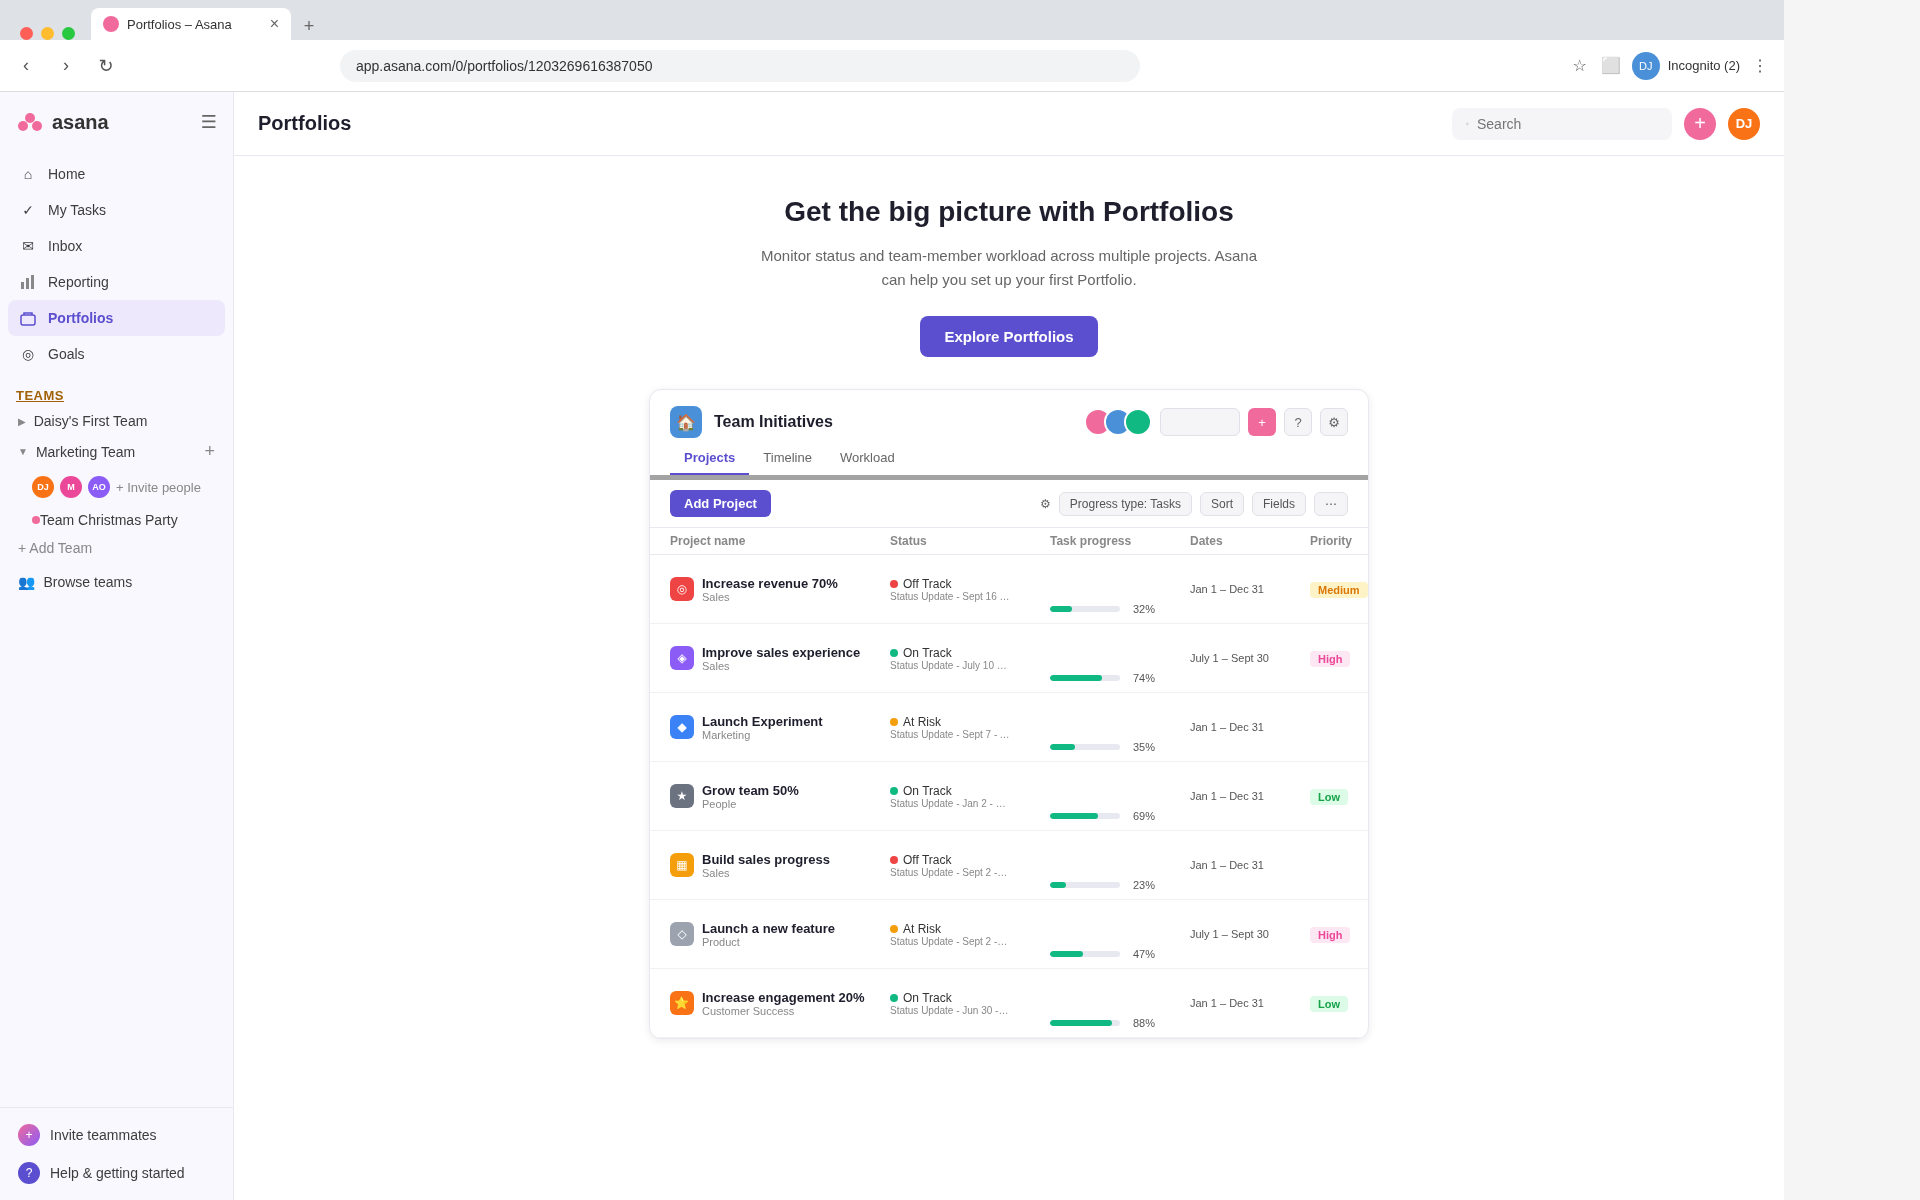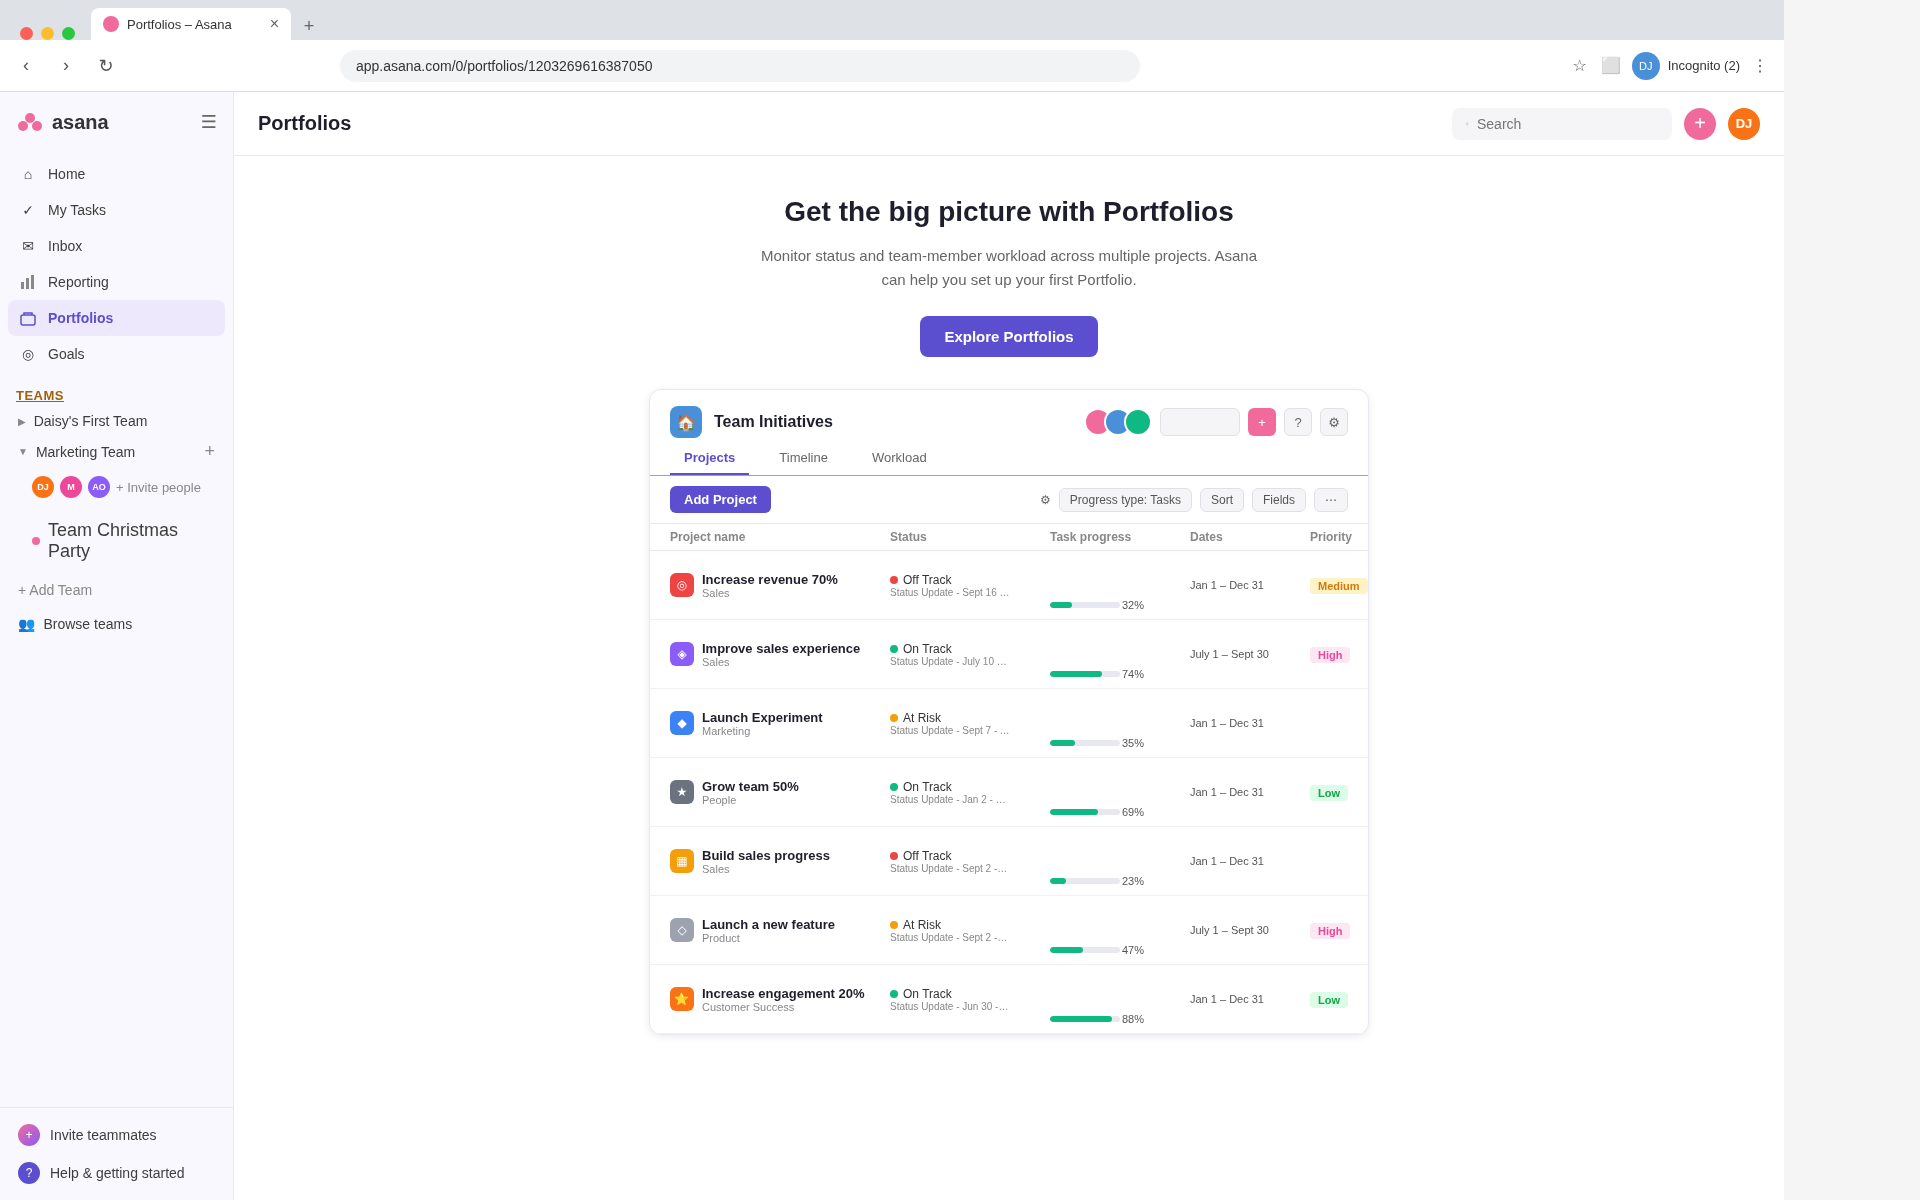--- a/index.html
+++ b/index.html
@@ -43,21 +43,21 @@
     .nav-item { display: flex; align-items: center; gap: 10px; padding: 8px 10px; border-radius: 8px; cursor: pointer; color: #3d3d3d; font-size: 14px; font-weight: 400; }
     .nav-item.active { background: #ede8fb; font-weight: 600; color: #5b4fcf; }
     .nav-icon { width: 20px; height: 20px; display: flex; align-items: center; justify-content: center; color: inherit; flex-shrink: 0; }
 
     .sidebar-section { padding: 12px 16px 4px; font-size: 13px; font-weight: 600; color: #a16207; text-transform: uppercase; letter-spacing: 0.5px; text-decoration: underline; }
 
     .team-item { display: flex; align-items: center; gap: 8px; padding: 6px 10px; border-radius: 8px; cursor: pointer; font-size: 14px; color: #3d3d3d; margin: 0 8px; }
     .team-chevron { font-size: 10px; color: #888; }
     .team-dot { width: 8px; height: 8px; border-radius: 50%; background: #f06a9b; flex-shrink: 0; }
 
-    .subteam-item { display: flex; align-items: center; gap: 8px; padding: 6px 10px 6px 24px; border-radius: 8px; cursor: pointer; font-size: 18px; color: #3d3d3d; margin: 8px 8px; }
+    .subteam-item { display: flex; align-items: center; padding: 6px 10px 6px 24px; border-radius: 8px; cursor: pointer; font-size: 14px; color: #3d3d3d; margin: 0 8px; }
     .team-avatar { width: 22px; height: 22px; border-radius: 50%; font-size: 9px; display: flex; align-items: center; justify-content: center; color: white; font-weight: 600; }
     .invite-circle { width: 22px; height: 22px; border-radius: 50%; background: linear-gradient(135deg, #f06a9b, #8b5cf6); display: flex; align-items: center; justify-content: center; color: white; font-size: 12px; }
 
     .browse-teams { display: flex; align-items: center; gap: 8px; padding: 8px 10px; margin: 4px 8px; cursor: pointer; color: #3d3d3d; font-size: 14px; border-radius: 8px; }
 
     .add-team { display: flex; align-items: center; gap: 8px; padding: 6px 10px; margin: 0 8px; cursor: pointer; color: #888; font-size: 14px; border-radius: 8px; }
 
     .sidebar-footer { margin-top: auto; padding: 8px; border-top: 1px solid #e8e8f0; }
     .footer-item { display: flex; align-items: center; gap: 10px; padding: 8px 10px; border-radius: 8px; cursor: pointer; color: #3d3d3d; font-size: 14px; }
 
@@ -89,42 +89,42 @@
     .card-logo { width: 32px; height: 32px; background: #4a90d9; border-radius: 8px; display: flex; align-items: center; justify-content: center; font-size: 16px; }
     .card-title { font-size: 16px; font-weight: 700; color: #1e1e2d; }
     .card-avatar { width: 28px; height: 28px; border-radius: 50%; border: 2px solid white; margin-left: -8px; }
     .card-avatar:first-child { margin-left: 0; }
     .card-avatar.a { background: #f06a9b; }
     .card-avatar.b { background: #4a90d9; }
     .card-avatar.c { background: #10b981; }
     .card-search { width: 80px; height: 28px; background: #f5f5f8; border-radius: 6px; border: 1px solid #e0e0e8; }
     .card-icon-btn { width: 28px; height: 28px; background: #f5f5f8; border-radius: 6px; display: flex; align-items: center; justify-content: center; cursor: pointer; border: 1px solid #e0e0e8; font-size: 13px; color: #666; }
 
-    .card-tabs { display: flex; gap: 16px; padding: 0 20px; border-bottom: 1px solid #a3a3a3; }
+    .card-tabs { display: flex; gap: 0; padding: 0 20px; border-bottom: 5px solid #a3a3a3; }
     .card-tab { padding: 8px 14px; font-size: 13px; color: #666; cursor: pointer; border-bottom: 2px solid transparent; }
     .card-tab.active { color: #5b4fcf; border-bottom-color: #5b4fcf; font-weight: 600; }
 
     .add-project-bar { padding: 10px 20px; border-bottom: 1px solid #e8e8f0; display: flex; align-items: center; justify-content: space-between; }
     .btn-add-project { background: #5b4fcf; color: white; border: none; border-radius: 6px; padding: 6px 14px; font-size: 13px; font-weight: 600; cursor: pointer; }
     .progress-controls { display: flex; align-items: center; gap: 8px; font-size: 12px; color: #666; }
     .ctrl-btn { background: #f5f5f8; border: 1px solid #e0e0e8; border-radius: 6px; padding: 4px 10px; font-size: 12px; color: #555; cursor: pointer; }
     .table-header { display: grid; grid-template-columns: 220px 160px 140px 120px 80px 80px; padding: 6px 20px; border-bottom: 1px solid #e8e8f0; font-size: 12px; color: #888; font-weight: 600; }
     .table-row { display: grid; grid-template-columns: 220px 160px 140px 120px 80px 80px; padding: 8px 20px; border-bottom: 1px solid #f0f0f5; align-items: center; }
     .project-name-cell { display: flex; align-items: center; gap: 8px; }
     .proj-icon { width: 24px; height: 24px; border-radius: 6px; display: flex; align-items: center; justify-content: center; font-size: 12px; color: white; flex-shrink: 0; }
     .proj-name { font-size: 13px; font-weight: 600; color: #1e1e2d; }
     .proj-team { font-size: 11px; color: #888; }
     .status-cell { display: flex; align-items: center; gap: 6px; font-size: 12px; }
     .status-dot { width: 8px; height: 8px; border-radius: 50%; flex-shrink: 0; }
     .status-dot.off-track { background: #ef4444; }
     .status-dot.on-track { background: #10b981; }
     .status-dot.at-risk { background: #f59e0b; }
     .status-label { font-size: 12px; color: #333; font-weight: 500; }
     .status-detail { font-size: 10px; color: #888; white-space: nowrap; overflow: hidden; text-overflow: ellipsis; max-width: 120px; }
-    .progress-cell { display: flex; align-items: center; gap: 2px; margin-top: 40px; }
+    .progress-cell { display: flex; align-items: center; gap: 13px; margin-top: 40px; }
     .progress-bar-bg { width: 70px; height: 6px; background: #e8e8f0; border-radius: 3px; overflow: hidden; }
     .progress-bar-fill { height: 100%; border-radius: 3px; }
     .progress-pct { font-size: 11px; color: #555; }
     .dates-cell { font-size: 11px; color: #555; }
     .priority-badge { display: inline-block; padding: 2px 8px; border-radius: 4px; font-size: 11px; font-weight: 600; }
     .priority-badge.medium { background: #fef3c7; color: #d97706; }
     .priority-badge.high { background: #fce7f3; color: #ec4899; }
     .priority-badge.low { background: #dcfce7; color: #16a34a; }
   </style>
 </head>

